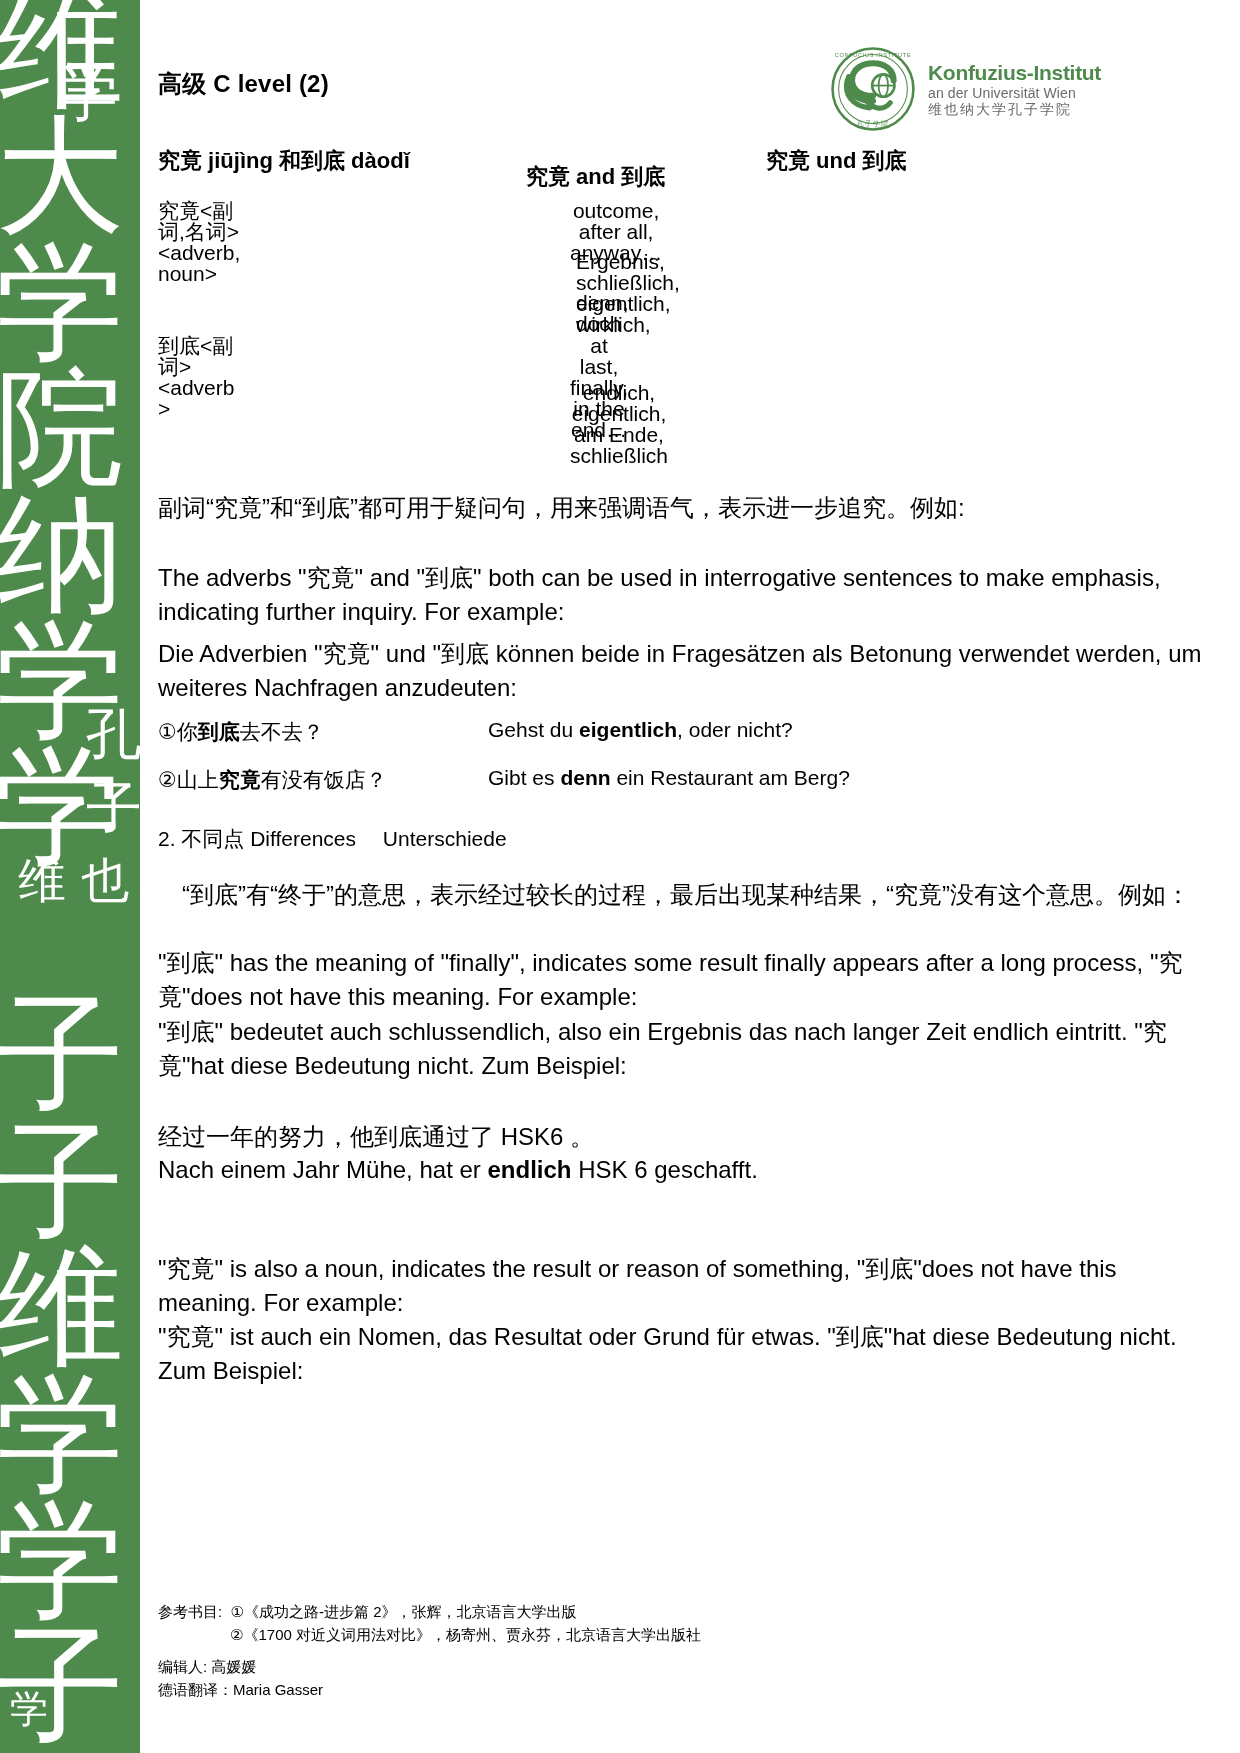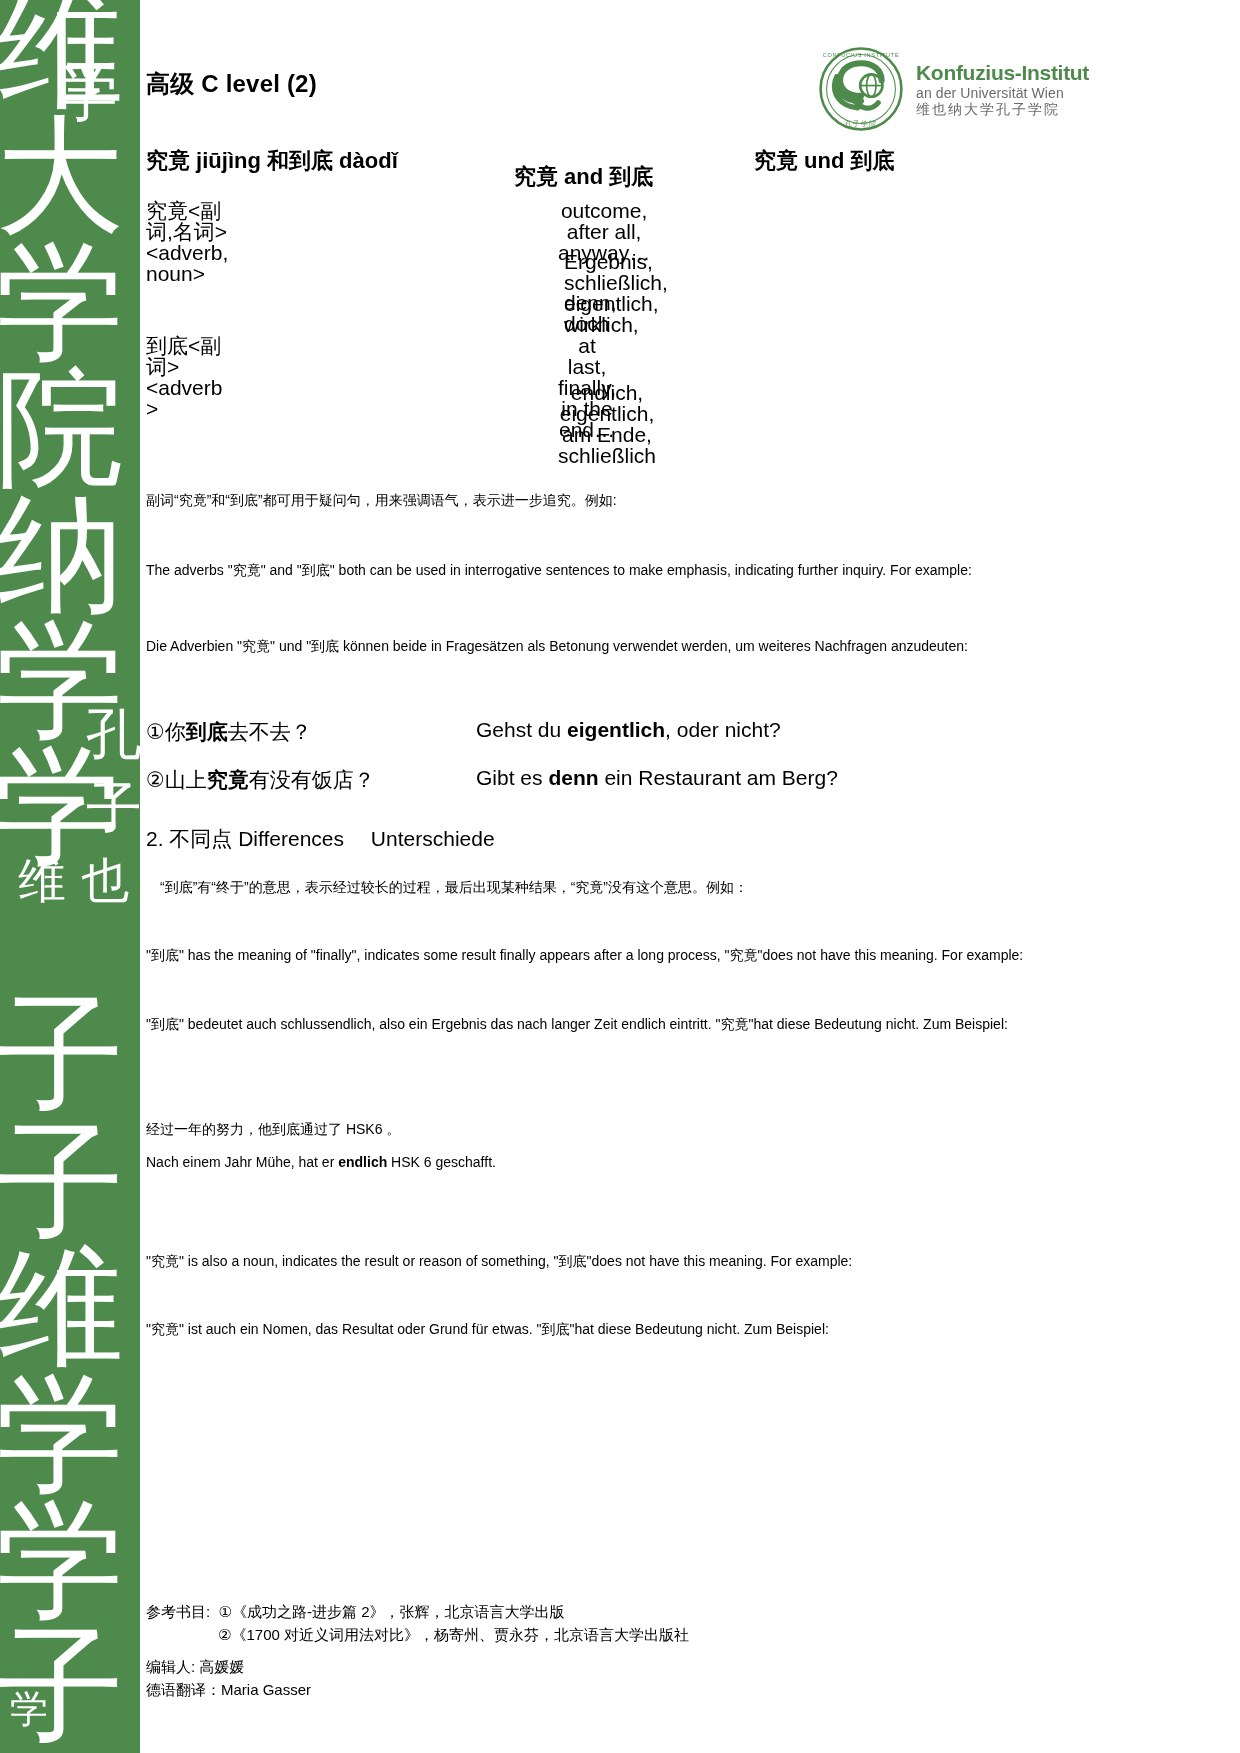--- a/index.html
+++ b/index.html
@@ -50,21 +50,21 @@
 
   .wm-s1 { font-size: 62px; left: 56px;  top: 62px;  }
   .wm-s3 { font-size: 56px; left: 86px;  top: 706px; }
   .wm-s4 { font-size: 56px; left: 86px;  top: 780px; }
   .wm-s5 { font-size: 48px; left: 18px;  top: 856px; }
   .wm-s6 { font-size: 38px; left: 10px;  top: 1690px; }
 
   
   #content {
     position: absolute;
-    left: 128px;
+    left: 140px;
     top: 0;
     width: 1100px;
     height: 1753px;
   }
 
   .page-title {
     position: absolute;
     left: 18px;
     top: 68px;
     font-size: 24px;
@@ -130,21 +130,21 @@
   .d2 { top: 251px; }
   .d3 { top: 292px; }
   .d4 { top: 335px; }
   .d5 { top: 382px; }
 
   
   .para {
     position: absolute;
     left: 18px;
     width: 1055px;
-    font-size: 14px;
+    font-size: 24px;
     line-height: 1.42;
   }
   .sect-head { font-size: 21px; }
 
   .p-common-head   { top: 432px; }
   .p-cn-1          { top: 491px; }
   .p-en-1          { top: 561px; }
   .p-de-1          { top: 637px; }
 
   .ex-row {

